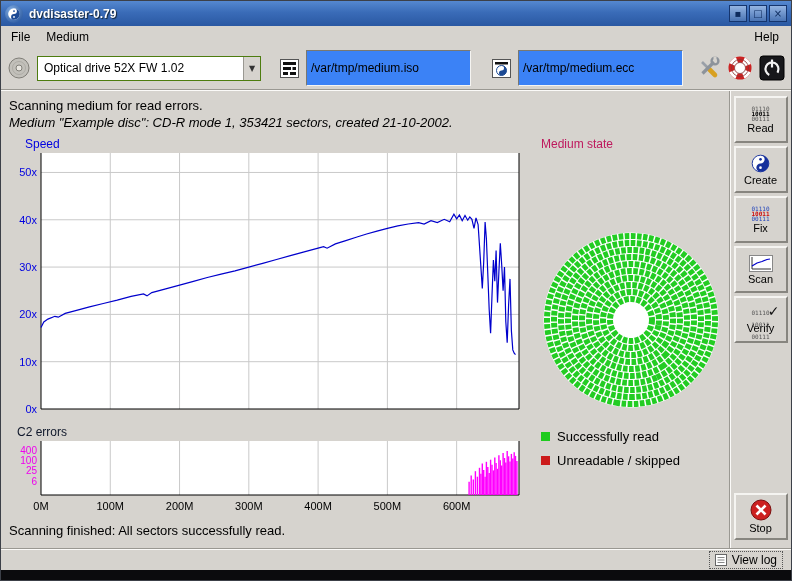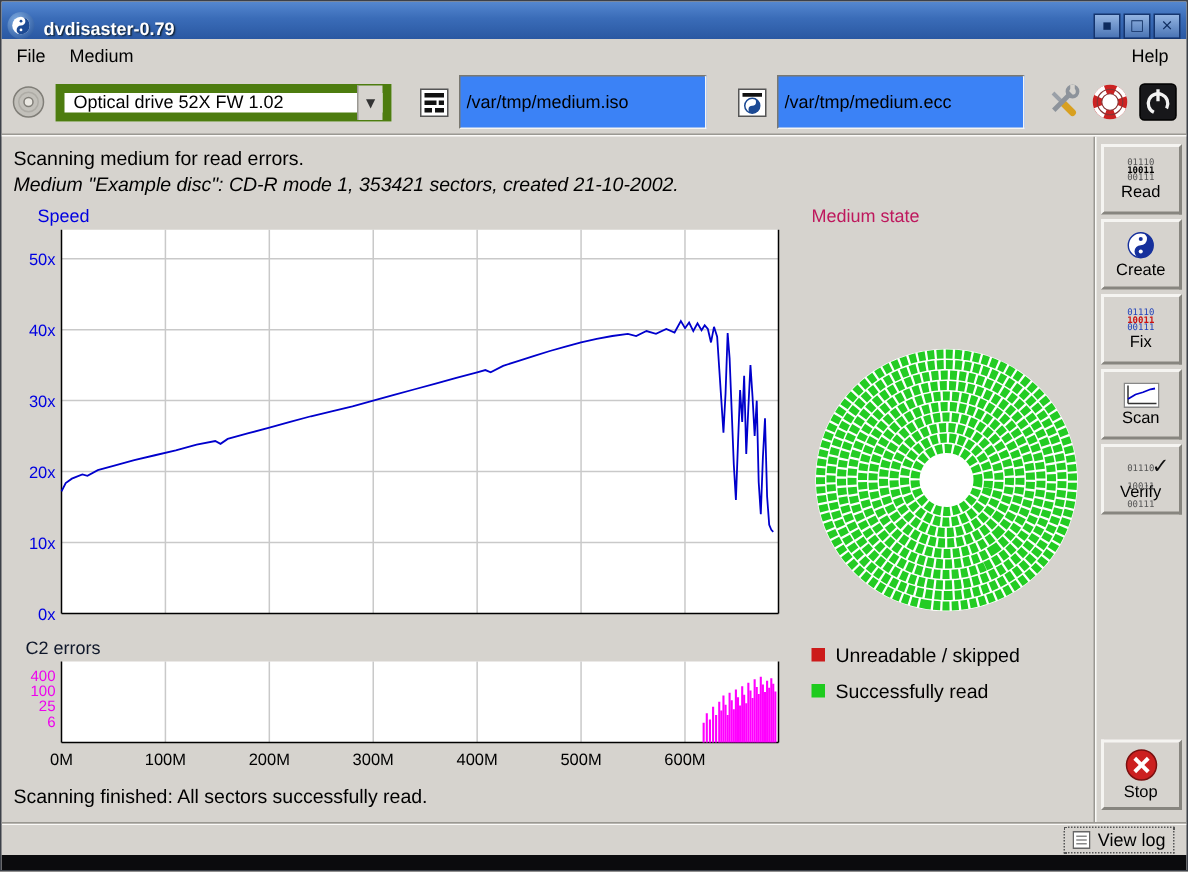--- a/index.html
+++ b/index.html
@@ -1,36 +1,36 @@
 <!DOCTYPE html>
 <html><head>
 <meta charset="utf-8">
 <style>
   *{box-sizing:border-box;margin:0;padding:0}
   body{margin:0;background:#666;font-family:"Liberation Sans",sans-serif}
   .window{width:792px;height:581px;display:flex;flex-direction:column;background:#d6d3ce;
           border:1px solid #3c4048;position:relative;overflow:hidden}
   
   .titlebar{height:25px;background:linear-gradient(180deg,#5588d0 0%,#3a6cb8 45%,#2a58a2 100%);
-            display:flex;align-items:flex-end;padding:0 4px;flex:0 0 auto}
+            display:flex;align-items:center;padding:0 4px;flex:0 0 auto}
   .title-logo{width:18px;height:18px;border-radius:50%;
               background:radial-gradient(circle at 35% 30%,#7fabe0,#1c4a94);
               display:flex;align-items:center;justify-content:center;margin-right:6px}
   .title-text{color:#fff;font-weight:bold;font-size:12px;text-shadow:1px 1px 1px #123}
   .title-btns{margin-left:auto;display:flex;gap:2px}
   .title-btn{width:18px;height:17px;border:1px solid #15356e;color:#0d2b5e;font-size:10px;
              line-height:15px;text-align:center;cursor:pointer;
              background:linear-gradient(180deg,#93b4e2,#4a74b4);font-family:"DejaVu Sans",sans-serif}
   
   .menubar{height:21px;display:flex;align-items:center;font-size:12px;flex:0 0 auto;padding:0 2px}
   .menu-item{padding:2px 8px;cursor:pointer}
   .menu-help{margin-left:auto;padding:2px 10px;cursor:pointer}
   
   .toolbar{height:42px;display:flex;align-items:center;padding:0 6px;gap:6px;flex:0 0 auto}
-  .combo{width:238px;height:25px;background:#fff;border:6px solid #4d7c0f;display:flex;
+  .combo{width:238px;height:25px;background:#fff;border:1px solid #4d7c0f;display:flex;
          align-items:center;font-size:12px;cursor:pointer}
   .combo-text{flex:1;padding-left:6px;white-space:nowrap;overflow:hidden}
   .combo-arrow{width:17px;height:23px;background:#d6d3ce;border-left:1px solid #9a9892;
                display:flex;align-items:center;justify-content:center;font-size:8px;color:#333;
                font-family:"DejaVu Sans",sans-serif}
   .entry{width:166px;height:36px;background:#3b82f6;border:1px solid;font-size:12px;padding:0 4px;
          border-color:#7a7870 #f5f4f1 #f5f4f1 #7a7870;font-family:"Liberation Sans",sans-serif}
   .tool-icon{flex:0 0 auto;display:flex;align-items:center;justify-content:center;cursor:pointer}
   .spacer{flex:1}
   .sep{height:2px;border-top:1px solid #9a9892;border-bottom:1px solid #fbfaf8;flex:0 0 auto}
@@ -270,26 +270,26 @@
                 <circle cx="91" cy="91" r="56" fill="none" stroke="#23cc23" stroke-width="6" stroke-dasharray="4.6 1.5" transform="rotate(55 91 91)"></circle>
                 <circle cx="91" cy="91" r="63" fill="none" stroke="#23cc23" stroke-width="6" stroke-dasharray="4.6 1.5" transform="rotate(66 91 91)"></circle>
                 <circle cx="91" cy="91" r="70" fill="none" stroke="#23cc23" stroke-width="6" stroke-dasharray="4.6 1.5" transform="rotate(77 91 91)"></circle>
                 <circle cx="91" cy="91" r="77" fill="none" stroke="#23cc23" stroke-width="6" stroke-dasharray="4.6 1.5" transform="rotate(88 91 91)"></circle>
                 <circle cx="91" cy="91" r="84" fill="none" stroke="#23cc23" stroke-width="6" stroke-dasharray="4.6 1.5" transform="rotate(99 91 91)"></circle>
                 <circle cx="91" cy="91" r="14" fill="#fff"></circle>
               </svg>
           </div>
           <div class="legend">
             <div class="legend-row">
+              <span class="legend-swatch" style="background: rgb(30, 203, 30);"></span>
+              <span>Successfully read</span>
+            </div>
+            <div class="legend-row">
               <span class="legend-swatch" style="background: rgb(204, 26, 26);"></span>
               <span>Unreadable / skipped</span>
-            </div>
-            <div class="legend-row">
-              <span class="legend-swatch" style="background: rgb(30, 203, 30);"></span>
-              <span>Successfully read</span>
             </div>
           </div>
         </div>
       </div>
     </div>
 
     <div class="sidebar">
       <div class="side-btn">
         <span class="bin-rows">
           <span>01110</span><br>

